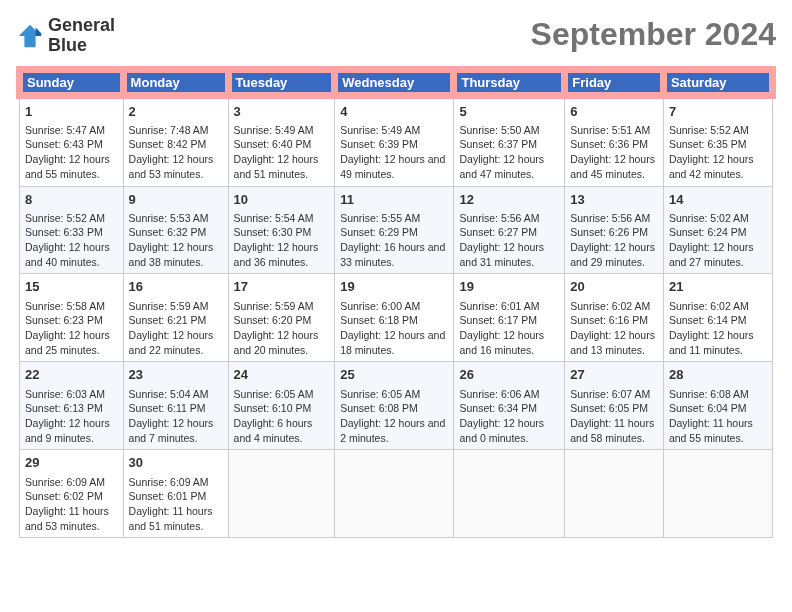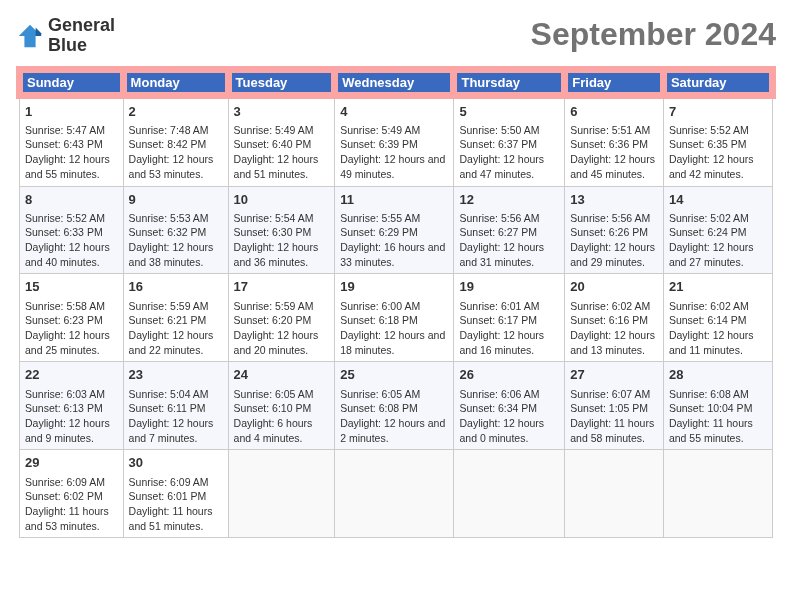--- a/index.html
+++ b/index.html
@@ -141,22 +141,22 @@
         <td><span class="day-num">19</span><span>Sunrise: 6:01 AM</span><br><span>Sunset: 6:17 PM</span><br><span>Daylight: 12 hours and 16 minutes.</span></td>
         <td><span class="day-num">20</span><span>Sunrise: 6:02 AM</span><br><span>Sunset: 6:16 PM</span><br><span>Daylight: 12 hours and 13 minutes.</span></td>
         <td><span class="day-num">21</span><span>Sunrise: 6:02 AM</span><br><span>Sunset: 6:14 PM</span><br><span>Daylight: 12 hours and 11 minutes.</span></td>
       </tr>
       <tr>
         <td><span class="day-num">22</span><span>Sunrise: 6:03 AM</span><br><span>Sunset: 6:13 PM</span><br><span>Daylight: 12 hours and 9 minutes.</span></td>
         <td><span class="day-num">23</span><span>Sunrise: 5:04 AM</span><br><span>Sunset: 6:11 PM</span><br><span>Daylight: 12 hours and 7 minutes.</span></td>
         <td><span class="day-num">24</span><span>Sunrise: 6:05 AM</span><br><span>Sunset: 6:10 PM</span><br><span>Daylight: 6 hours and 4 minutes.</span></td>
         <td><span class="day-num">25</span><span>Sunrise: 6:05 AM</span><br><span>Sunset: 6:08 PM</span><br><span>Daylight: 12 hours and 2 minutes.</span></td>
         <td><span class="day-num">26</span><span>Sunrise: 6:06 AM</span><br><span>Sunset: 6:34 PM</span><br><span>Daylight: 12 hours and 0 minutes.</span></td>
-        <td><span class="day-num">27</span><span>Sunrise: 6:07 AM</span><br><span>Sunset: 1:05 PM</span><br><span>Daylight: 11 hours and 58 minutes.</span></td>
-        <td><span class="day-num">28</span><span>Sunrise: 6:08 AM</span><br><span>Sunset: 10:04 PM</span><br><span>Daylight: 11 hours and 55 minutes.</span></td>
+        <td><span class="day-num">27</span><span>Sunrise: 6:07 AM</span><br><span>Sunset: 6:05 PM</span><br><span>Daylight: 11 hours and 58 minutes.</span></td>
+        <td><span class="day-num">28</span><span>Sunrise: 6:08 AM</span><br><span>Sunset: 6:04 PM</span><br><span>Daylight: 11 hours and 55 minutes.</span></td>
       </tr>
       <tr>
         <td><span class="day-num">29</span><span>Sunrise: 6:09 AM</span><br><span>Sunset: 6:02 PM</span><br><span>Daylight: 11 hours and 53 minutes.</span></td>
         <td><span class="day-num">30</span><span>Sunrise: 6:09 AM</span><br><span>Sunset: 6:01 PM</span><br><span>Daylight: 11 hours and 51 minutes.</span></td>
         <td class="cell-empty"></td>
         <td class="cell-empty"></td>
         <td class="cell-empty"></td>
         <td class="cell-empty"></td>
         <td class="cell-empty"></td>
       </tr>

